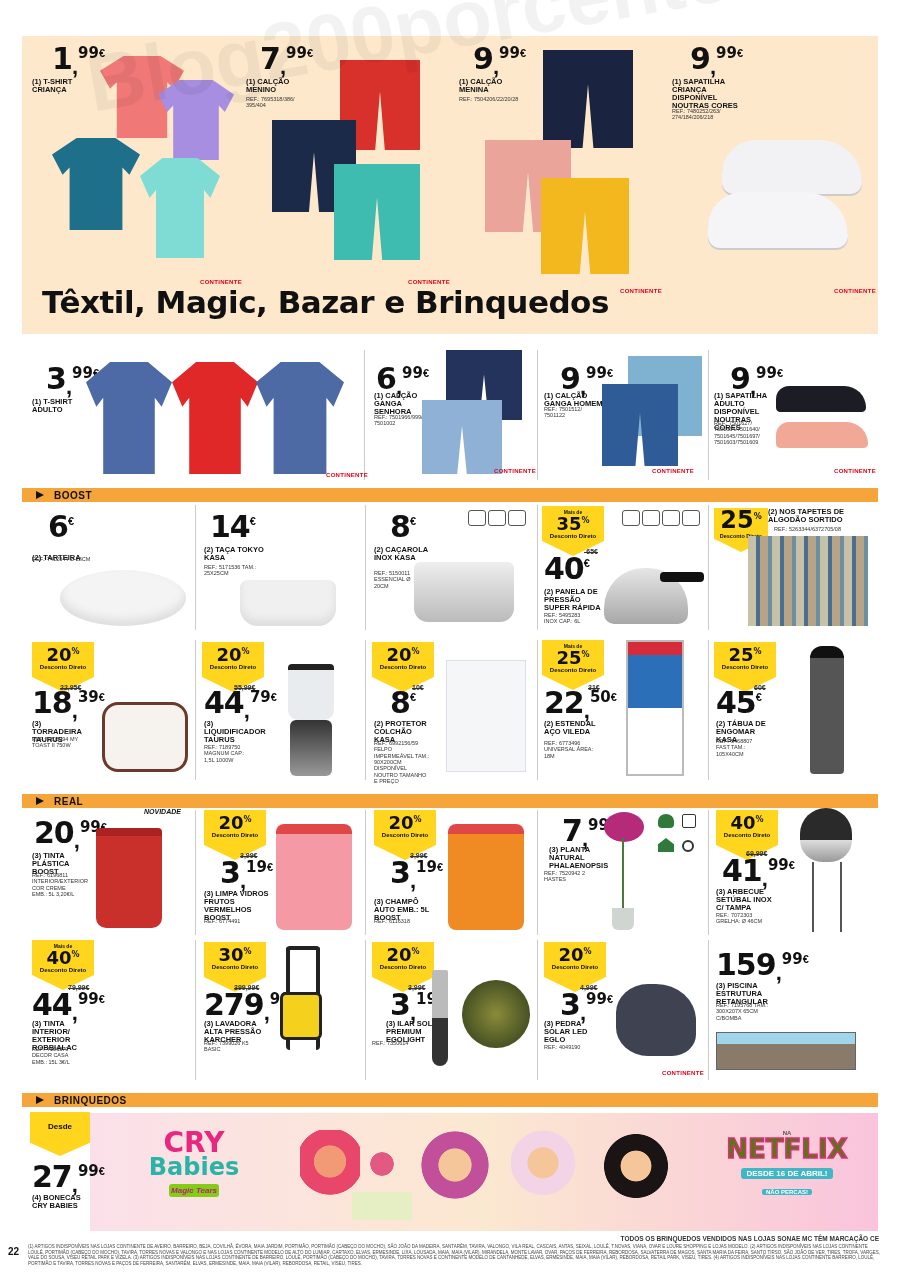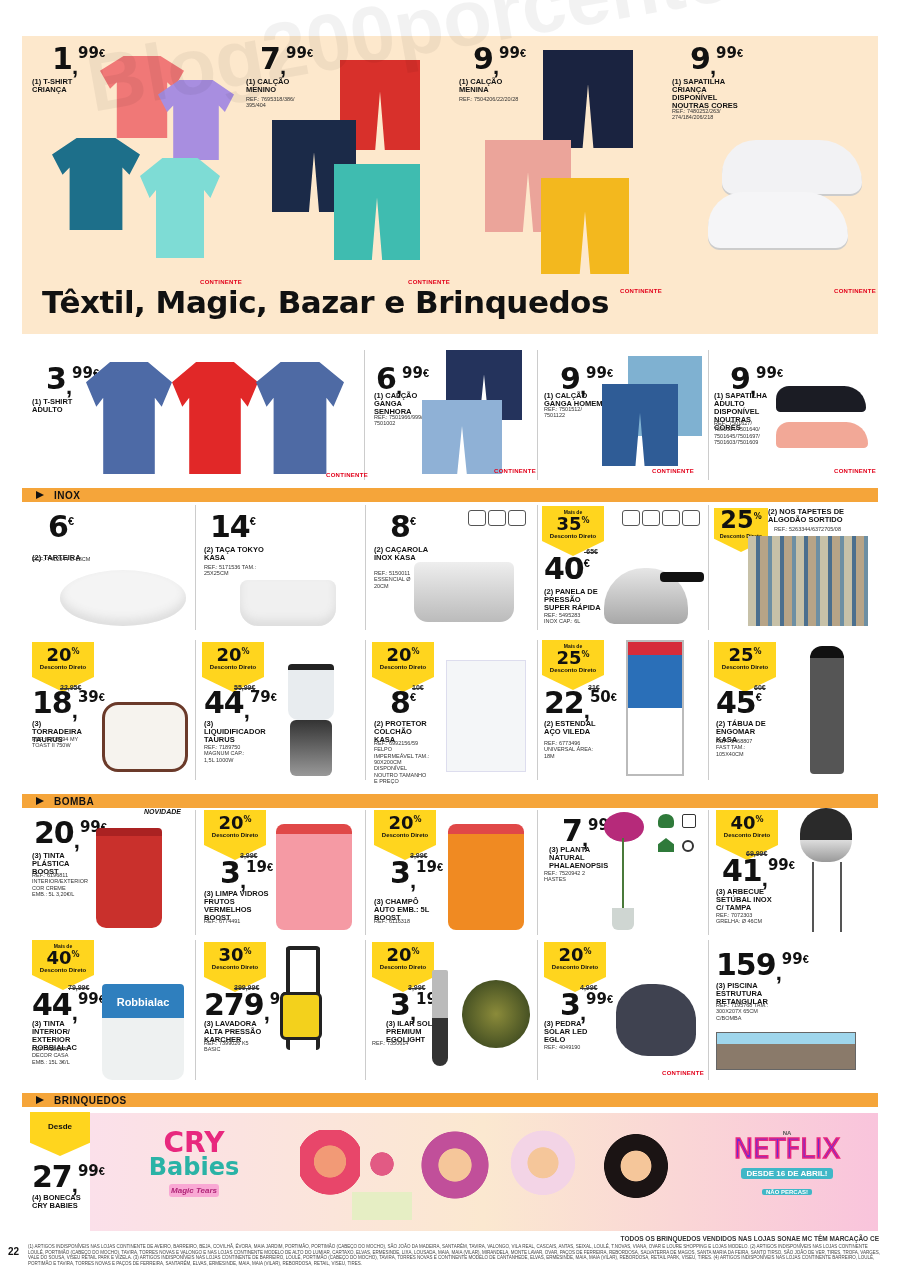--- a/index.html
+++ b/index.html
@@ -155,21 +155,21 @@
   </div>
   <div class="abs name" style="left:2px;top:42px;width:60px">(1) SAPATILHA ADULTO DISPONÍVEL NOUTRAS CORES</div>
   <div class="abs ref" style="left:2px;top:70px;width:52px">REF.: 7501627/ 7501634/7501640/ 7501645/7501697/ 7501603/7501609</div>
   <div class="abs" style="left:64px;top:36px;width:90px;height:26px;background:#1b1c24;border-radius:18px 30px 6px 6px"></div>
   <div class="abs" style="left:64px;top:72px;width:92px;height:26px;background:#f2a897;border-radius:18px 30px 6px 6px"></div>
   <div class="abs cont" style="left:122px;top:118px">CONTINENTE</div>
 </div>
 
 <div class="abs band" style="left:22px;top:488px;width:856px">
   <span class="tri"></span>
-  <span class="lbl">INOX</span>
+  <span class="lbl">BOOST</span>
 </div>
 
 <div class="abs vsep" style="left:195px;top:505px;height:125px"></div>
 <div class="abs vsep" style="left:365px;top:505px;height:125px"></div>
 <div class="abs vsep" style="left:537px;top:505px;height:125px"></div>
 <div class="abs vsep" style="left:708px;top:505px;height:125px"></div>
 
 <div class="abs" style="left:30px;top:506px;width:162px;height:124px">
   <div class="price abs" style="left:18px;top:6px">
       <span class="int">6</span>
@@ -316,21 +316,21 @@
       <span class="int">45</span>
       <span class="cur">€</span>
     </div>
   <div class="abs name" style="left:4px;top:80px;width:60px">(2) TÁBUA DE ENGOMAR KASA</div>
   <div class="abs ref" style="left:4px;top:98px;width:50px">REF.: 5468807 FAST TAM.: 105X40CM</div>
   <div class="abs" style="left:98px;top:6px;width:34px;height:128px;background:#555;border-radius:12px 12px 4px 4px;border-top:12px solid #111"></div>
 </div>
 
 <div class="abs band" style="left:22px;top:794px;width:856px">
   <span class="tri"></span>
-  <span class="lbl">BOMBA</span>
+  <span class="lbl">REAL</span>
 </div>
 
 <div class="abs vsep" style="left:195px;top:810px;height:125px"></div>
 <div class="abs vsep" style="left:365px;top:810px;height:125px"></div>
 <div class="abs vsep" style="left:537px;top:810px;height:125px"></div>
 <div class="abs vsep" style="left:708px;top:810px;height:125px"></div>
 
 <div class="abs" style="left:30px;top:808px;width:162px;height:130px">
   <div class="price abs" style="left:4px;top:10px">
       <span class="int">20</span>
@@ -430,21 +430,20 @@
   </div>
   <div class="abs old" style="left:38px;top:44px">79,99€</div>
   <div class="price abs" style="left:2px;top:50px">
       <span class="int">44</span>
       <span class="comma">,</span>
       <span class="dec">99</span>
       <span class="cur">€</span>
     </div>
   <div class="abs name" style="left:2px;top:80px;width:56px">(3) TINTA INTERIOR/ EXTERIOR ROBBIALAC</div>
   <div class="abs ref" style="left:2px;top:106px;width:50px">REF.: 7106379 DECOR CASA EMB.: 15L 3€/L</div>
-  <div class="abs" style="left:72px;top:44px;width:82px;height:96px;background:linear-gradient(#2f7fbe 0 35%,#eef1f1 35%);border-radius:4px 4px 10px 10px;color:#fff;font-size:11px;font-weight:bold;text-align:center;padding-top:12px">Robbialac</div>
 </div>
 
 <div class="abs" style="left:200px;top:940px;width:162px;height:140px">
   <div class="abs badge" style="left:4px;top:2px">
     <div class="pct"><span>30</span><sup>%</sup></div>
     <div class="txt">Desconto Direto</div>
   </div>
   <div class="abs old" style="left:34px;top:44px">399,99€</div>
   <div class="price abs" style="left:4px;top:50px">
       <span class="int">279</span>
@@ -519,31 +518,31 @@
       <span class="comma">,</span>
       <span class="dec">99</span>
       <span class="cur">€</span>
     </div>
   <div class="abs name" style="left:2px;top:82px;width:56px">(4) BONECAS CRY BABIES</div>
 </div>
 
 <div class="abs" style="left:134px;top:1130px;width:120px;text-align:center">
   <div style="font-size:28px;font-weight:bold;color:#e8287e;line-height:0.9;font-family:'DejaVu Sans',sans-serif">CRY</div>
   <div style="font-size:24px;font-weight:bold;color:#2ab3a6;line-height:1;font-family:'DejaVu Sans',sans-serif">Babies</div>
-  <div style="display:inline-block;margin-top:2px;background:#f9a8d4;color:#b02678;font-size:8px;font-style:italic;font-weight:bold;padding:2px 2px;border-radius:3px">Magic Tears</div>
+  <div style="display:inline-block;margin-top:2px;background:#84cc16;color:#b02678;font-size:8px;font-style:italic;font-weight:bold;padding:2px 2px;border-radius:3px">Magic Tears</div>
 </div>
 
 <div class="abs" style="left:300px;top:1130px;width:60px;height:90px;background:radial-gradient(circle at 50% 35%,#f29a76 0 24%,#e8466a 25% 50%,transparent 51%)"></div>
 <div class="abs" style="left:352px;top:1150px;width:60px;height:70px;background:radial-gradient(circle at 50% 20%,#e25a84 0 18%,transparent 19%),linear-gradient(transparent 60%,#e6eec4 60%);"></div>
 <div class="abs" style="left:420px;top:1130px;width:70px;height:100px;background:radial-gradient(circle at 50% 35%,#f5c69a 0 22%,#c14f9a 23% 45%,transparent 46%)"></div>
 <div class="abs" style="left:508px;top:1118px;width:70px;height:112px;background:radial-gradient(circle at 50% 40%,#f5c69a 0 20%,#f3d4e6 21% 42%,transparent 43%)"></div>
 <div class="abs" style="left:600px;top:1122px;width:72px;height:110px;background:radial-gradient(circle at 50% 40%,#f5c69a 0 20%,#1b1414 21% 42%,transparent 43%)"></div>
 
 <div class="abs" style="left:722px;top:1130px;width:130px;text-align:center">
   <div style="font-size:6px;font-weight:bold;color:#555">NA</div>
-  <div style="font-size:26px;font-weight:normal;color:#6d28d9;-webkit-text-stroke:1.5px #e8287e;line-height:1;font-family:'DejaVu Sans',sans-serif">NETFLIX</div>
+  <div style="font-size:26px;font-weight:bold;color:#4d7c0f;-webkit-text-stroke:1.5px #e8287e;line-height:1;font-family:'DejaVu Sans',sans-serif">NETFLIX</div>
   <div style="display:inline-block;background:#40b7c7;color:#fff;font-size:8px;font-weight:bold;padding:1px 5px;border-radius:3px;margin-top:2px">DESDE 16 DE ABRIL!</div>
   <div style="font-size:6px;font-weight:bold;color:#fff;background:#40b7c7;display:inline-block;padding:0 4px;border-radius:2px;margin-top:1px">NÃO PERCAS!</div>
 </div>
 
 <div class="abs" style="right:26px;top:1235px;font-size:6.5px;font-weight:bold;color:#333">TODOS OS BRINQUEDOS VENDIDOS NAS LOJAS SONAE MC TÊM MARCAÇÃO CE</div>
 <div class="abs" style="left:8px;top:1246px;font-size:10px;font-weight:bold">22</div>
 <div class="abs footer-small" style="left:28px;top:1244px;width:852px">(1) ARTIGOS INDISPONÍVEIS NAS LOJAS CONTINENTE DE AVEIRO, BARREIRO, BEJA, COVILHÃ, ÉVORA, MAIA JARDIM, PORTIMÃO, PORTIMÃO (CABEÇO DO MOCHO), SÃO JOÃO DA MADEIRA, SANTARÉM, TAVIRA, VALONGO, VILA REAL, CASCAIS, ANTAS, SEIXAL, LOULÉ, T.NOVAS, VIANA, OVAR E LOURE SHOPPING E LOJAS MODELO. (2) ARTIGOS INDISPONÍVEIS NAS LOJAS CONTINENTE LOULÉ, PORTIMÃO (CABEÇO DO MOCHO), TAVIRA, TORRES NOVAS E VALONGO E NAS LOJAS CONTINENTE MODELO DE ALTO DO LUMIAR, CARTAXO, ELVAS, ERMESINDE, LIXA, LOUSADA, MAIA, MAIA (VILAR), MIRANDELA, MONTE LAVAR, OVAR, PAÇOS DE FERREIRA, REBORDOSA, SALVATERRA DE MAGOS, SANTA MARIA DA FEIRA, SANTO TIRSO, SÃO JOÃO DE VER, TIRES, TROFA, VARGES, VALE DO SOUSA, VISEU RETAIL PARK E VIZELA. (3) ARTIGOS INDISPONÍVEIS NAS LOJAS CONTINENTE DE BARREIRO, LOULÉ, PORTIMÃO (CABEÇO DO MOCHO), TAVIRA, TORRES NOVAS E CONTINENTE MODELO DE CANTANHEDE, ELVAS, ERMESINDE, MAIA, MAIA (VILAR), REBORDOSA, RETAIL PARK, VISEU, TIRES. (4) ARTIGOS INDISPONÍVEIS NAS LOJAS CONTINENTE BARREIRO, LOULÉ, PORTIMÃO E TAVIRA, TORRES NOVAS E PAÇOS DE FERREIRA, SANTARÉM, ELVAS, ERMESINDE, MAIA, MAIA (VILAR), REBORDOSA, RETAIL, VISEU, TIRES.</div>
 
 </body></html>

